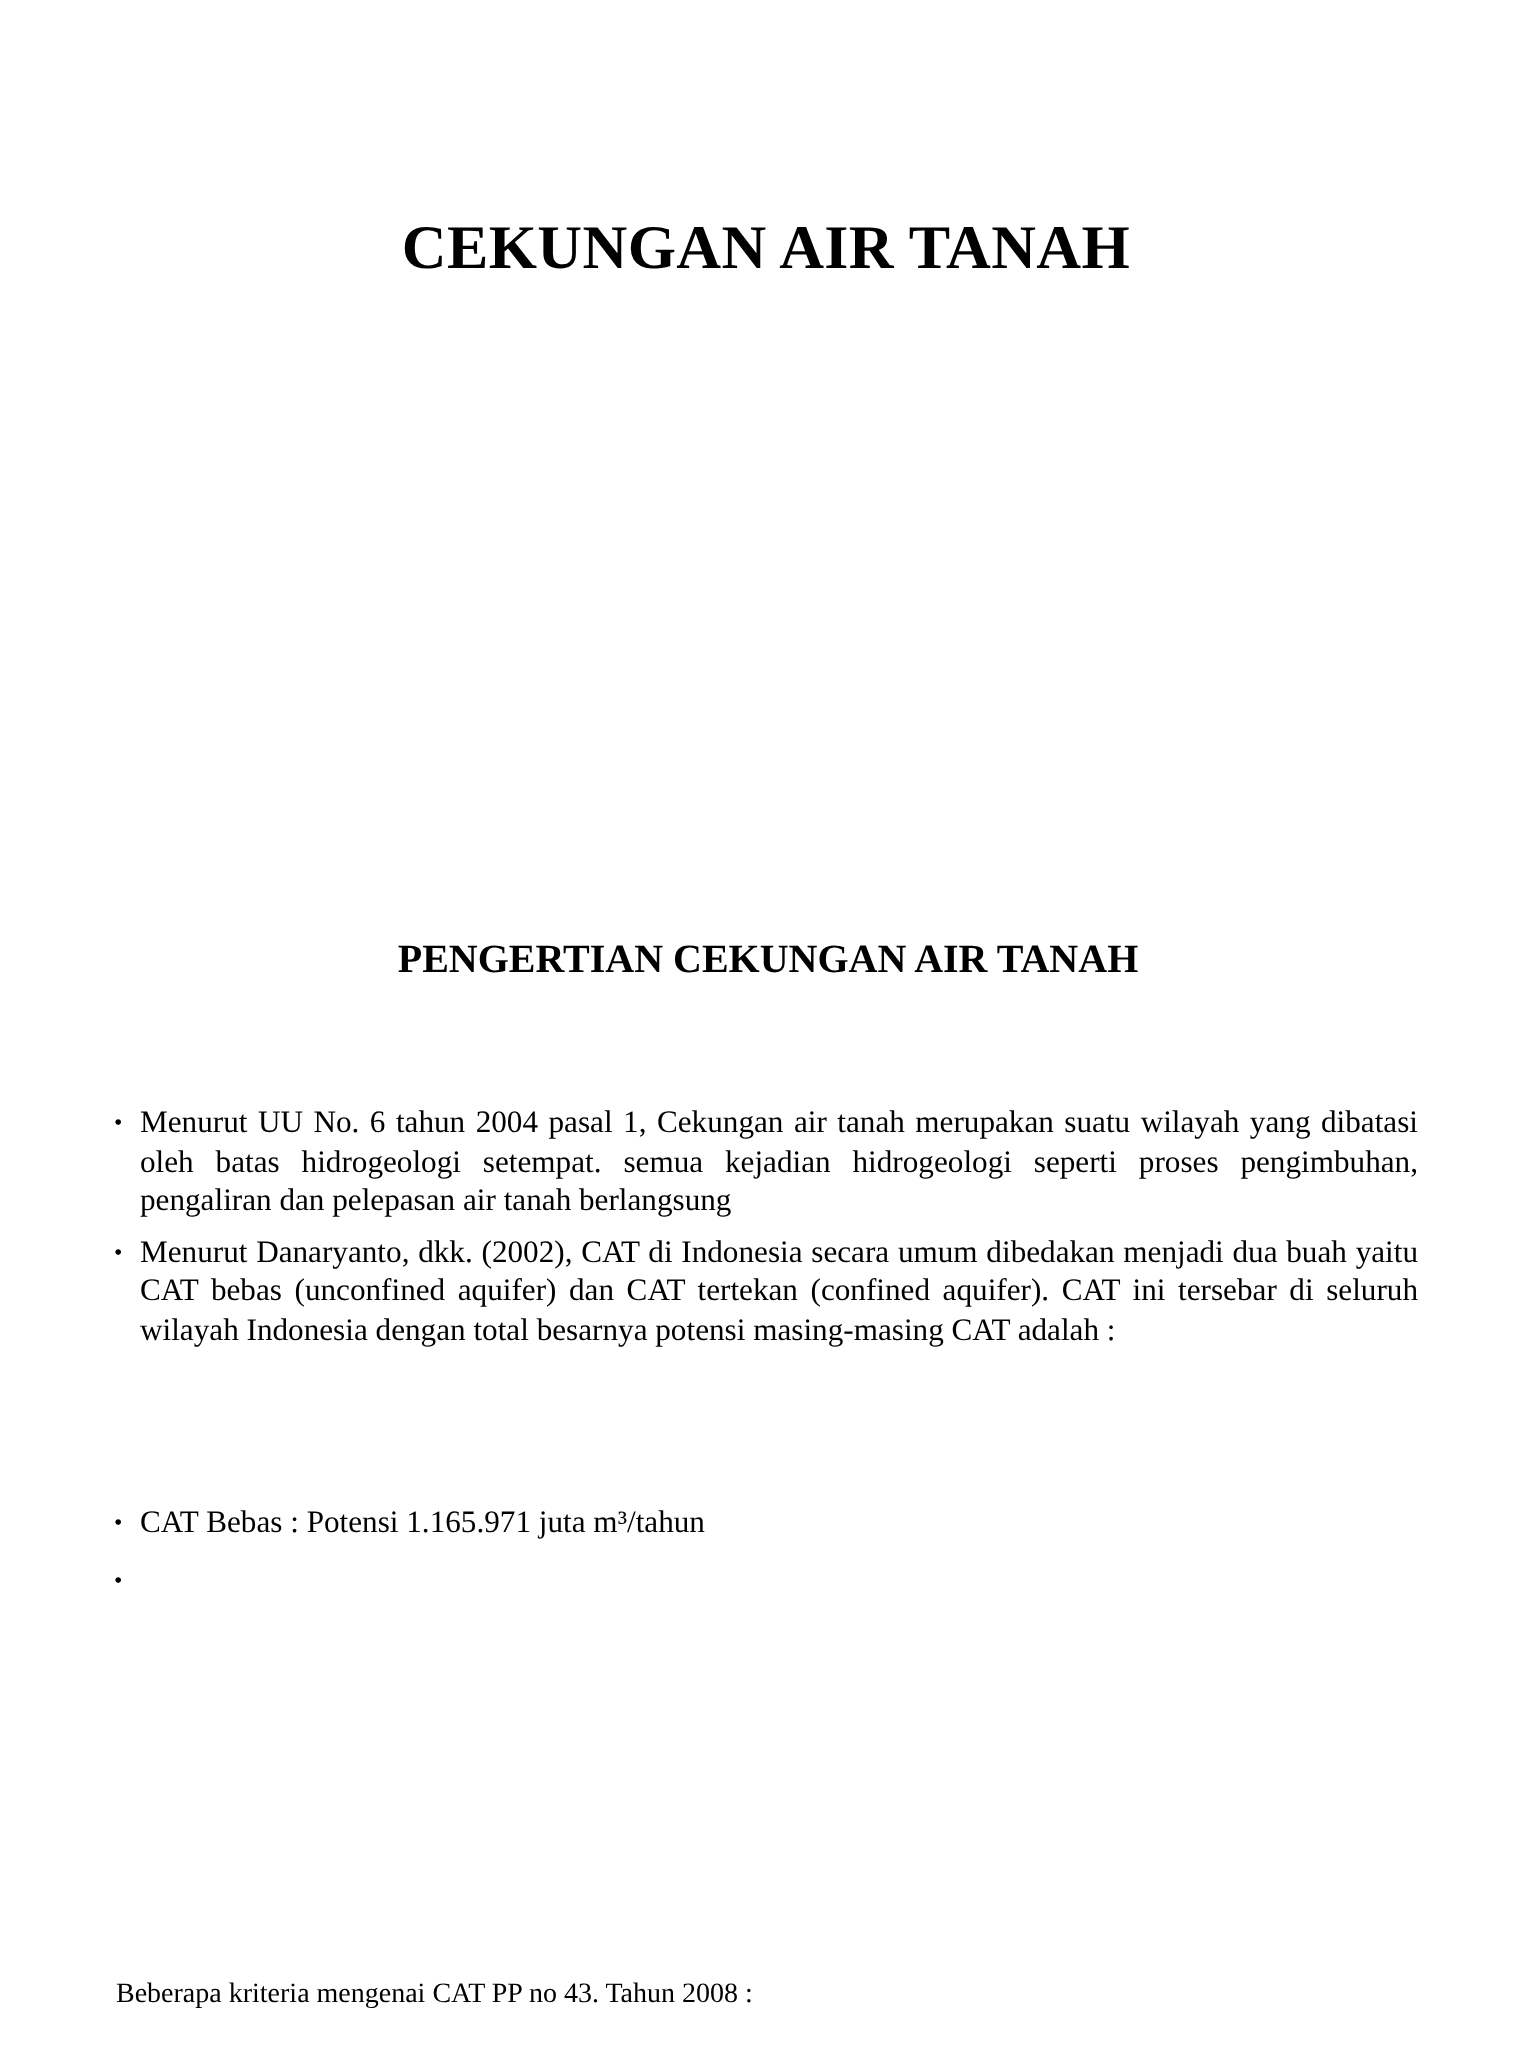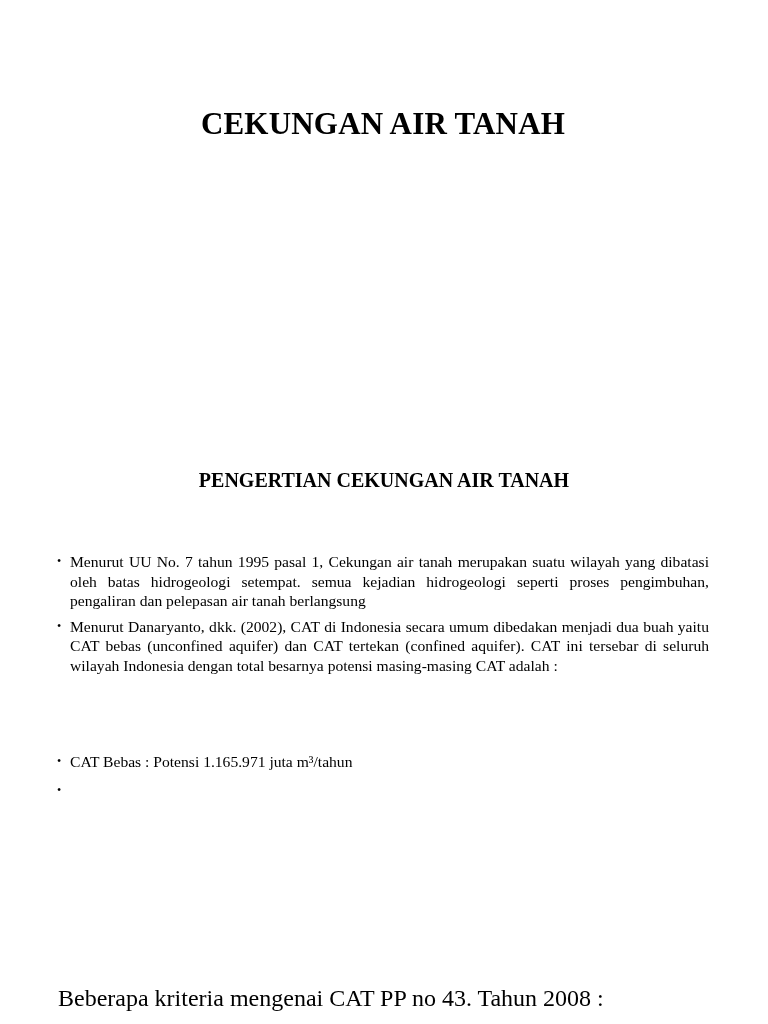--- a/index.html
+++ b/index.html
@@ -72,38 +72,38 @@
     }
     .potensi li {
       position: relative;
       padding-left: 14px;
       margin-bottom: 9px;
     }
     .footer-text {
       position: absolute;
       left: 58px;
       top: 986px;
-      font-size: 24px;
+      font-size: 14px;
       line-height: 24px;
     }
   </style>
 </head>
 <body>
 
 <div>
   <div class="slide-title-1">CEKUNGAN AIR TANAH</div>
 </div>
 
 <div>
   <div class="slide-title-2">PENGERTIAN CEKUNGAN AIR TANAH</div>
 
   <ul class="bullets">
     <li>
       <span class="bullet-dot">•</span>
-      <span>Menurut UU No. 7 tahun 1995 pasal 1, Cekungan air tanah merupakan suatu wilayah yang dibatasi oleh batas hidrogeologi setempat. semua kejadian hidrogeologi seperti proses pengimbuhan, pengaliran dan pelepasan air tanah berlangsung</span>
+      <span>Menurut UU No. 6 tahun 2004 pasal 1, Cekungan air tanah merupakan suatu wilayah yang dibatasi oleh batas hidrogeologi setempat. semua kejadian hidrogeologi seperti proses pengimbuhan, pengaliran dan pelepasan air tanah berlangsung</span>
     </li>
     <li>
       <span class="bullet-dot">•</span>
       <span>Menurut Danaryanto, dkk. (2002), CAT di Indonesia secara umum dibedakan menjadi dua buah yaitu CAT bebas (unconfined aquifer) dan CAT tertekan (confined aquifer). CAT ini tersebar di seluruh wilayah Indonesia dengan total besarnya potensi masing-masing CAT adalah :</span>
     </li>
   </ul>
 
   <ul class="potensi">
     <li>
       <span class="bullet-dot">•</span>

